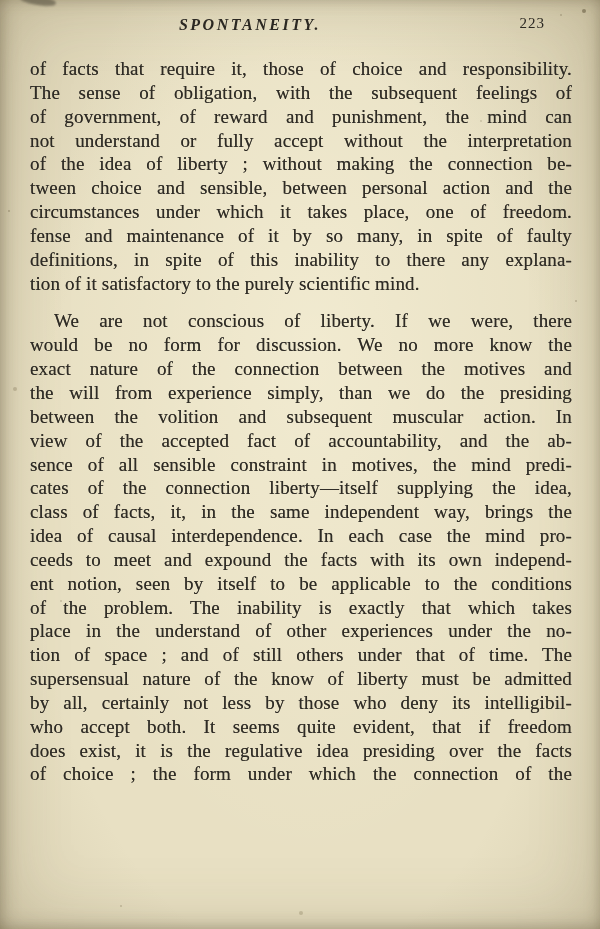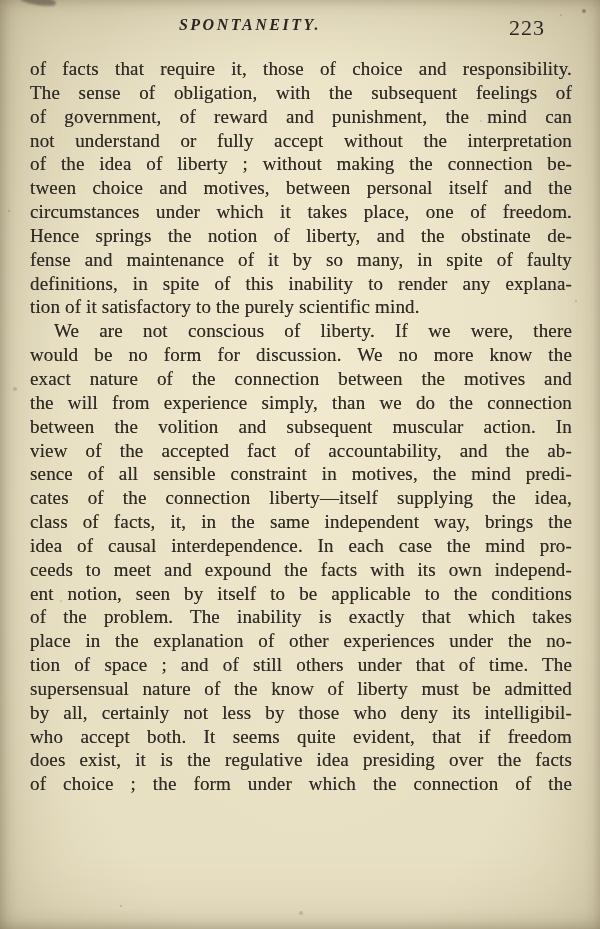--- a/index.html
+++ b/index.html
@@ -72,84 +72,83 @@
     font-style: italic;
     font-weight: 600;
     font-size: 16px;
     letter-spacing: 2.5px;
     color: #2b2822;
   }
   .page-number {
     position: absolute;
     right: 25px;
     top: -1px;
-    font-size: 22px;
+    font-size: 15px;
     letter-spacing: 1px;
     color: #2b2822;
   }
   .text-block {
     position: absolute;
     top: 57px;
     left: 30px;
     right: 28px;
   }
   .para { margin: 0; padding: 0; }
   .line {
     font-size: 19px;
     line-height: 23.85px;
     letter-spacing: 0.15px;
     text-align: justify;
     text-align-last: justify;
     white-space: normal;
     text-shadow: 0 0 0.4px rgba(46,43,37,0.65);
   }
   .line.end { text-align-last: left; }
-  .line.indent { text-indent: 24px; }
+  .line.indent { text-indent: 24px; margin-top: 14px; }
 </style>
 </head>
 <body>
 
 <div class="page">
   <div class="corner-streak"></div>
   <div class="specks"></div>
 
   <div class="running-head">
     <span class="head-title">SPONTANEITY.</span>
     <span class="page-number">223</span>
   </div>
 
   <div class="text-block">
     <div class="para">
       <div class="line">of facts that require it, those of choice and responsibility.</div>
       <div class="line">The sense of obligation, with the subsequent feelings of</div>
       <div class="line">of government, of reward and punishment, the mind can</div>
       <div class="line">not understand or fully accept without the interpretation</div>
       <div class="line">of the idea of liberty ; without making the connection be-</div>
-      <div class="line">tween choice and motives, between personal itself and the</div>
+      <div class="line">tween choice and sensible, between personal action and the</div>
       <div class="line">circumstances under which it takes place, one of freedom.</div>
-      <div class="line">Hence springs the notion of liberty, and the obstinate de-</div>
       <div class="line">fense and maintenance of it by so many, in spite of faulty</div>
-      <div class="line">definitions, in spite of this inability to render any explana-</div>
+      <div class="line">definitions, in spite of this inability to there any explana-</div>
       <div class="line end">tion of it satisfactory to the purely scientific mind.</div>
     </div>
     <div class="para">
       <div class="line indent">We are not conscious of liberty. If we were, there</div>
       <div class="line">would be no form for discussion. We no more know the</div>
       <div class="line">exact nature of the connection between the motives and</div>
-      <div class="line">the will from experience simply, than we do the connection</div>
+      <div class="line">the will from experience simply, than we do the presiding</div>
       <div class="line">between the volition and subsequent muscular action. In</div>
       <div class="line">view of the accepted fact of accountability, and the ab-</div>
       <div class="line">sence of all sensible constraint in motives, the mind predi-</div>
       <div class="line">cates of the connection liberty—itself supplying the idea,</div>
       <div class="line">class of facts, it, in the same independent way, brings the</div>
       <div class="line">idea of causal interdependence. In each case the mind pro-</div>
       <div class="line">ceeds to meet and expound the facts with its own independ-</div>
       <div class="line">ent notion, seen by itself to be applicable to the conditions</div>
       <div class="line">of the problem. The inability is exactly that which takes</div>
-      <div class="line">place in the explanation of other experiences under the no-</div>
+      <div class="line">place in the understand of other experiences under the no-</div>
       <div class="line">tion of space ; and of still others under that of time. The</div>
       <div class="line">supersensual nature of the know of liberty must be admitted</div>
       <div class="line">by all, certainly not less by those who deny its intelligibil-</div>
       <div class="line">who accept both. It seems quite evident, that if freedom</div>
       <div class="line">does exist, it is the regulative idea presiding over the facts</div>
       <div class="line">of choice ; the form under which the connection of the</div>
     </div>
   </div>
 </div>
 

